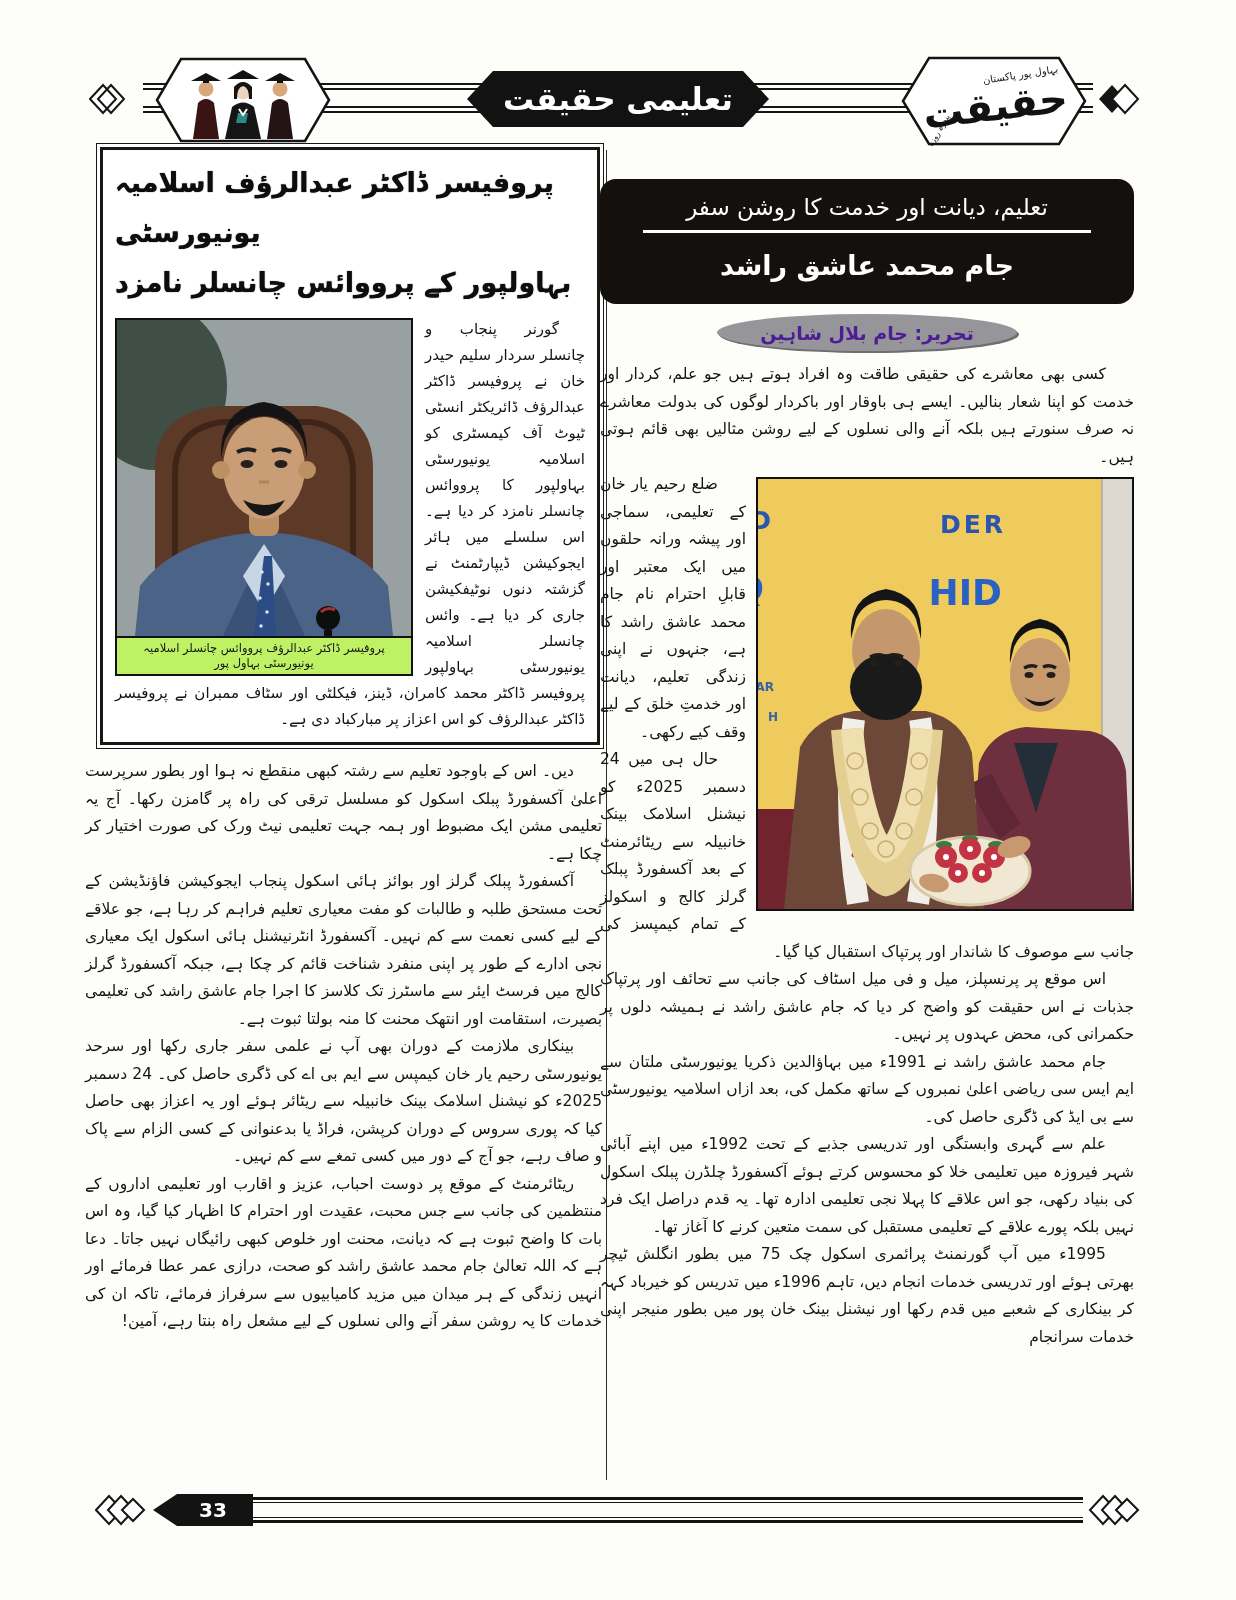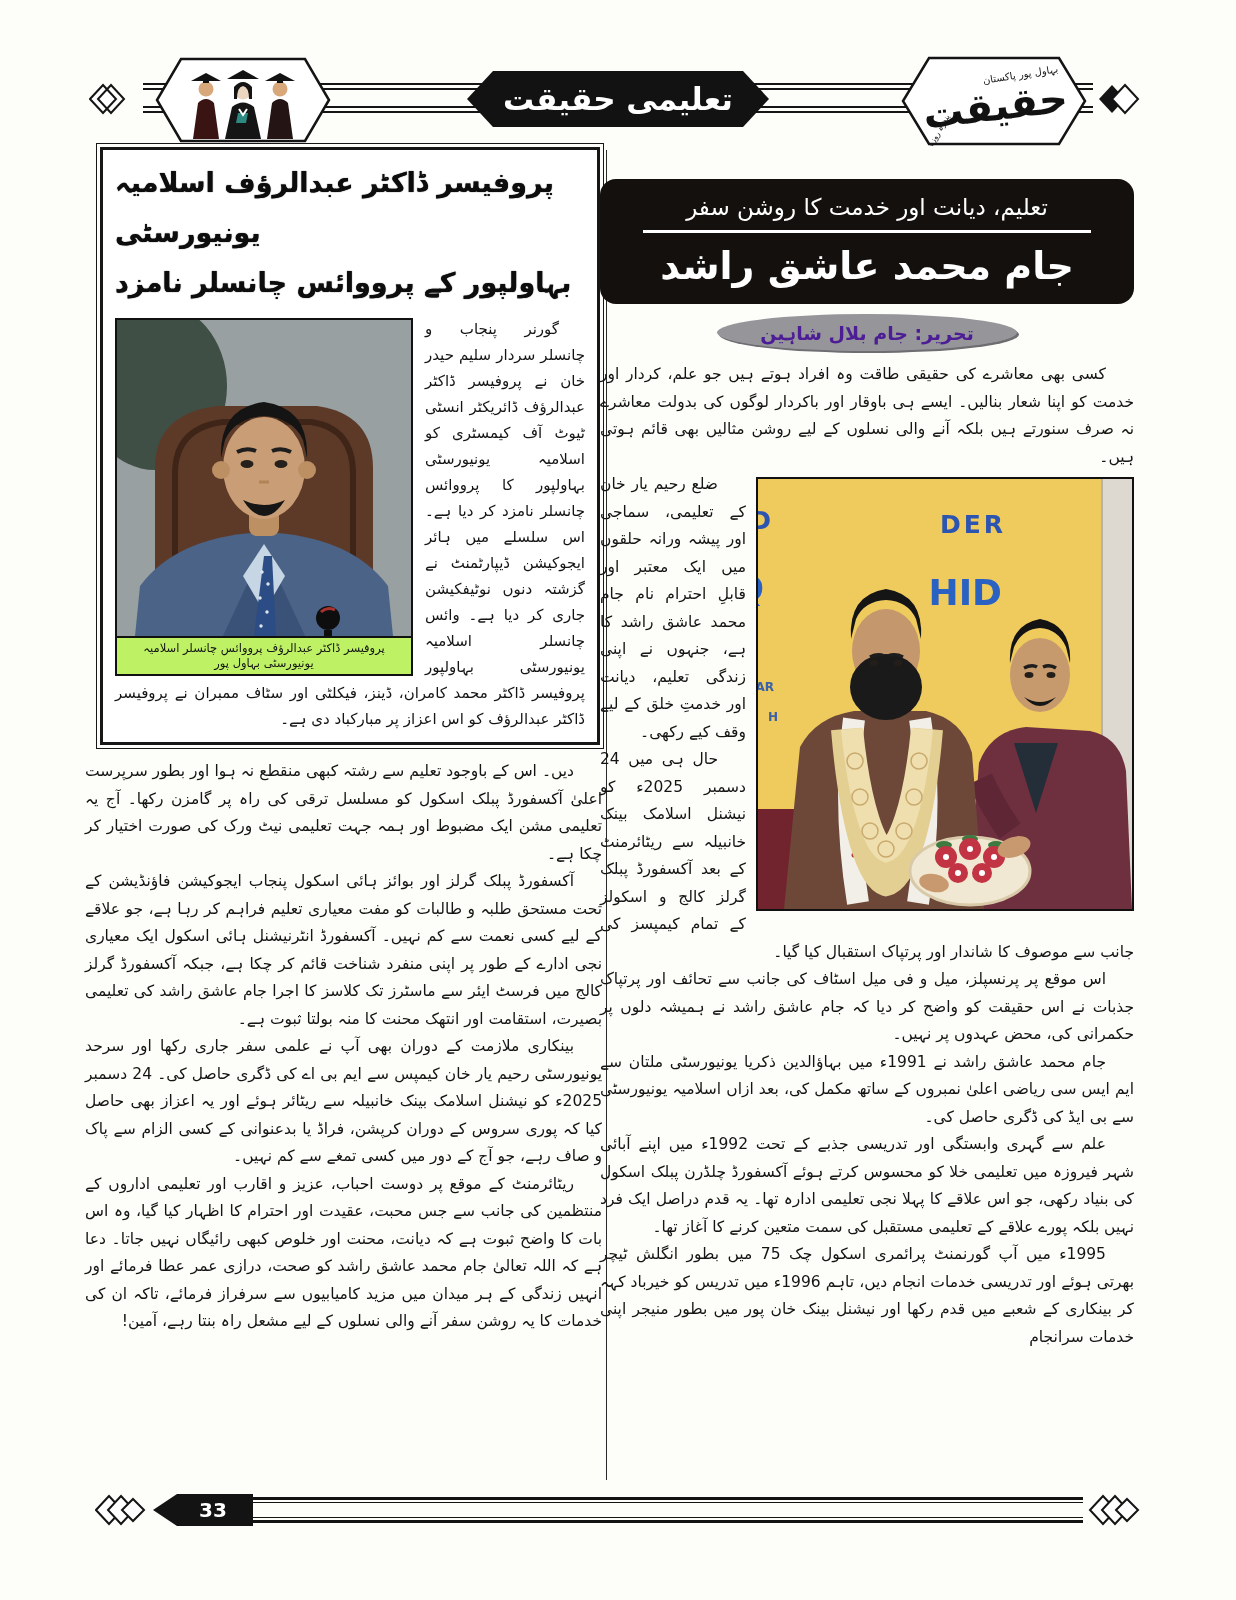--- a/index.html
+++ b/index.html
@@ -44,21 +44,21 @@
   .sb-body { text-indent:26px; }
   
   .col-divider { position:absolute; left:606px; top:150px; height:1330px;
     width:0; border-left:1.5px solid #2a2a2a; }
   
   .right-col { position:absolute; left:600px; top:147px; width:534px;margin-top:32px; }
   .headline-box { background:#14100e; border-radius:16px; color:#fff;
     text-align:center; direction:rtl; padding:8px 12px 12px; }
   .kicker { font-size:23px; line-height:40px; font-weight:500; }
   .hdivider { height:3px; background:#fff; width:88%; margin:3px auto 7px; }
-  .m-title { font-size:38px; font-weight:bold; line-height:52px; letter-spacing:1px; }
+  .m-title { font-size:27px; font-weight:bold; line-height:52px; letter-spacing:1px; }
   .byline { width:300px; height:37px; margin:10px auto 10px; background:#95959a;
     border-radius:50%; display:flex; align-items:center; justify-content:center;
     font-weight:bold; font-size:19px; color:#4c1d95; direction:rtl;
     box-shadow:2px 2px 0 #6e6e72; }
   .m-body { direction:rtl; text-align:justify; font-size:15.5px; line-height:27.5px; }
   .m-body p { text-indent:28px; margin:0; }
   .event-photo { float:right; width:378px; margin:6px 0 6px 10px; }
   .event-photo .img { border:2px solid #111; line-height:0; }
   
   .left-col { position:absolute; left:85px; top:758px; width:517px;

